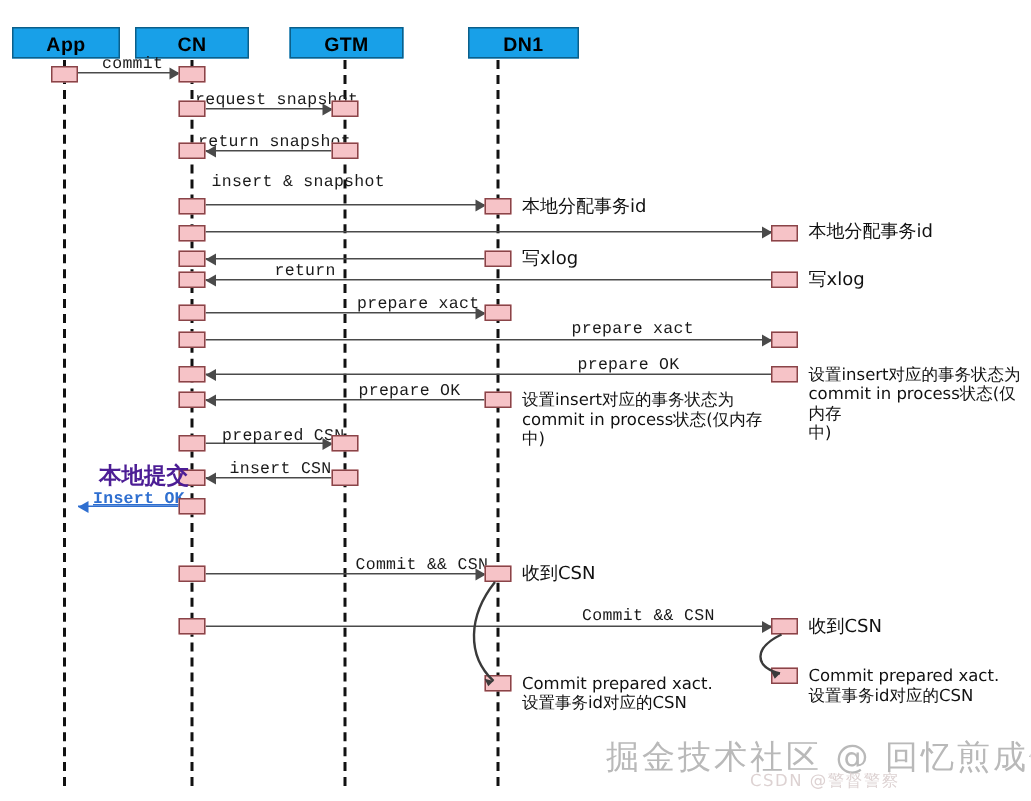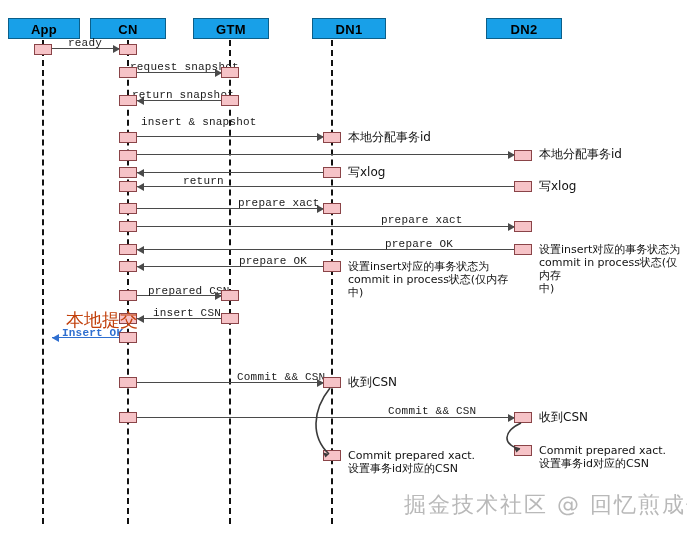--- a/index.html
+++ b/index.html
@@ -77,23 +77,23 @@
     line-height: 14px;
     white-space: pre-line;
   }
   .cjk-note.small {
     font-size: 11px;
     line-height: 13px;
   }
   .cjk-blue {
     position: absolute;
     font-family: "DejaVu Sans", sans-serif;
-    font-size: 18px;
-    font-weight: normal;
-    color: #c2410c;
+    font-size: 15px;
+    font-weight: bold;
+    color: #4c1d95;
     white-space: nowrap;
   }
   .curve {
     position: absolute;
     pointer-events: none;
   }
   .watermark {
     position: absolute;
     font-family: "DejaVu Sans", sans-serif;
     font-size: 22px;
@@ -115,21 +115,20 @@
 
 <div id="diagram">
     <div class="lifeline" style="left: 42px; top: 40px; height: 484px;"></div>
     <div class="lifeline" style="left: 127px; top: 40px; height: 484px;"></div>
     <div class="lifeline" style="left: 229px; top: 40px; height: 484px;"></div>
     <div class="lifeline" style="left: 331px; top: 40px; height: 484px;"></div>
     <div class="lifeline-head" style="left: 8px; width: 72px; top: 18px;">App</div>
     <div class="lifeline-head" style="left: 90px; width: 76px; top: 18px;">CN</div>
     <div class="lifeline-head" style="left: 193px; width: 76px; top: 18px;">GTM</div>
     <div class="lifeline-head" style="left: 312px; width: 74px; top: 18px;">DN1</div>
-    <div class="lifeline-head" style="left: 486px; width: 76px; top: 18px;">DN2</div>
     <div class="msg" style="left: 52px; width: 67px; top: 48px;"></div>
     <div class="arrowhead right" style="top: 45px; left: 113px;"></div>
     <div class="msg" style="left: 137px; width: 84px; top: 72px;"></div>
     <div class="arrowhead right" style="top: 69px; left: 215px;"></div>
     <div class="msg" style="left: 137px; width: 84px; top: 100px;"></div>
     <div class="arrowhead left" style="top: 97px; left: 137px;"></div>
     <div class="msg" style="left: 137px; width: 186px; top: 136px;"></div>
     <div class="arrowhead right" style="top: 133px; left: 317px;"></div>
     <div class="msg" style="left: 137px; width: 377px; top: 154px;"></div>
     <div class="arrowhead right" style="top: 151px; left: 508px;"></div>
@@ -148,21 +147,21 @@
     <div class="msg" style="left: 137px; width: 84px; top: 295px;"></div>
     <div class="arrowhead right" style="top: 292px; left: 215px;"></div>
     <div class="msg" style="left: 137px; width: 84px; top: 318px;"></div>
     <div class="arrowhead left" style="top: 315px; left: 137px;"></div>
     <div class="msg blue" style="left: 52px; width: 67px; top: 337px;"></div>
     <div class="arrowhead left blue" style="top: 334px; left: 52px;"></div>
     <div class="msg" style="left: 137px; width: 186px; top: 382px;"></div>
     <div class="arrowhead right" style="top: 379px; left: 317px;"></div>
     <div class="msg" style="left: 137px; width: 377px; top: 417px;"></div>
     <div class="arrowhead right" style="top: 414px; left: 508px;"></div>
-    <div class="mono-label" style="left: 68px; top: 37px;">ready</div>
+    <div class="mono-label" style="left: 68px; top: 37px;">commit</div>
     <div class="mono-label" style="left: 130px; top: 61px;">request snapshot</div>
     <div class="mono-label" style="left: 132px; top: 89px;">return snapshot</div>
     <div class="mono-label" style="left: 141px; top: 116px;">insert &amp; snapshot</div>
     <div class="mono-label" style="left: 183px; top: 175px;">return</div>
     <div class="mono-label" style="left: 238px; top: 197px;">prepare xact</div>
     <div class="mono-label" style="left: 381px; top: 214px;">prepare xact</div>
     <div class="mono-label" style="left: 385px; top: 238px;">prepare OK</div>
     <div class="mono-label" style="left: 239px; top: 255px;">prepare OK</div>
     <div class="mono-label" style="left: 148px; top: 285px;">prepared CSN</div>
     <div class="mono-label" style="left: 153px; top: 307px;">insert CSN</div>
@@ -221,13 +220,14 @@
     <div class="cjk-blue" style="left: 66px; top: 308px;">本地提交</div>
     <svg class="curve" width="30" height="76" style="left: 310px; top: 384px;">
       <path d="M20,4 C 2,26.599999999999998 1,53.199999999999996 19,70" fill="none" stroke="#3a3a3a" stroke-width="1.6"></path>
       <path d="M19,70 l -6,-1.5 l 2.5,5 z" fill="#3a3a3a"></path>
     </svg>
     <svg class="curve" width="30" height="36" style="left: 501px; top: 419px;">
       <path d="M20,4 C 2,12.6 1,25.2 19,30" fill="none" stroke="#3a3a3a" stroke-width="1.6"></path>
       <path d="M19,30 l -6,-1.5 l 2.5,5 z" fill="#3a3a3a"></path>
     </svg>
     <div class="watermark" style="left: 404px; top: 490px;">掘金技术社区 @ 回忆煎成饼</div>
+    <div class="watermark-sub" style="left: 500px; top: 513px;">CSDN @警督警察</div>
   </div>
 
 </body></html>

